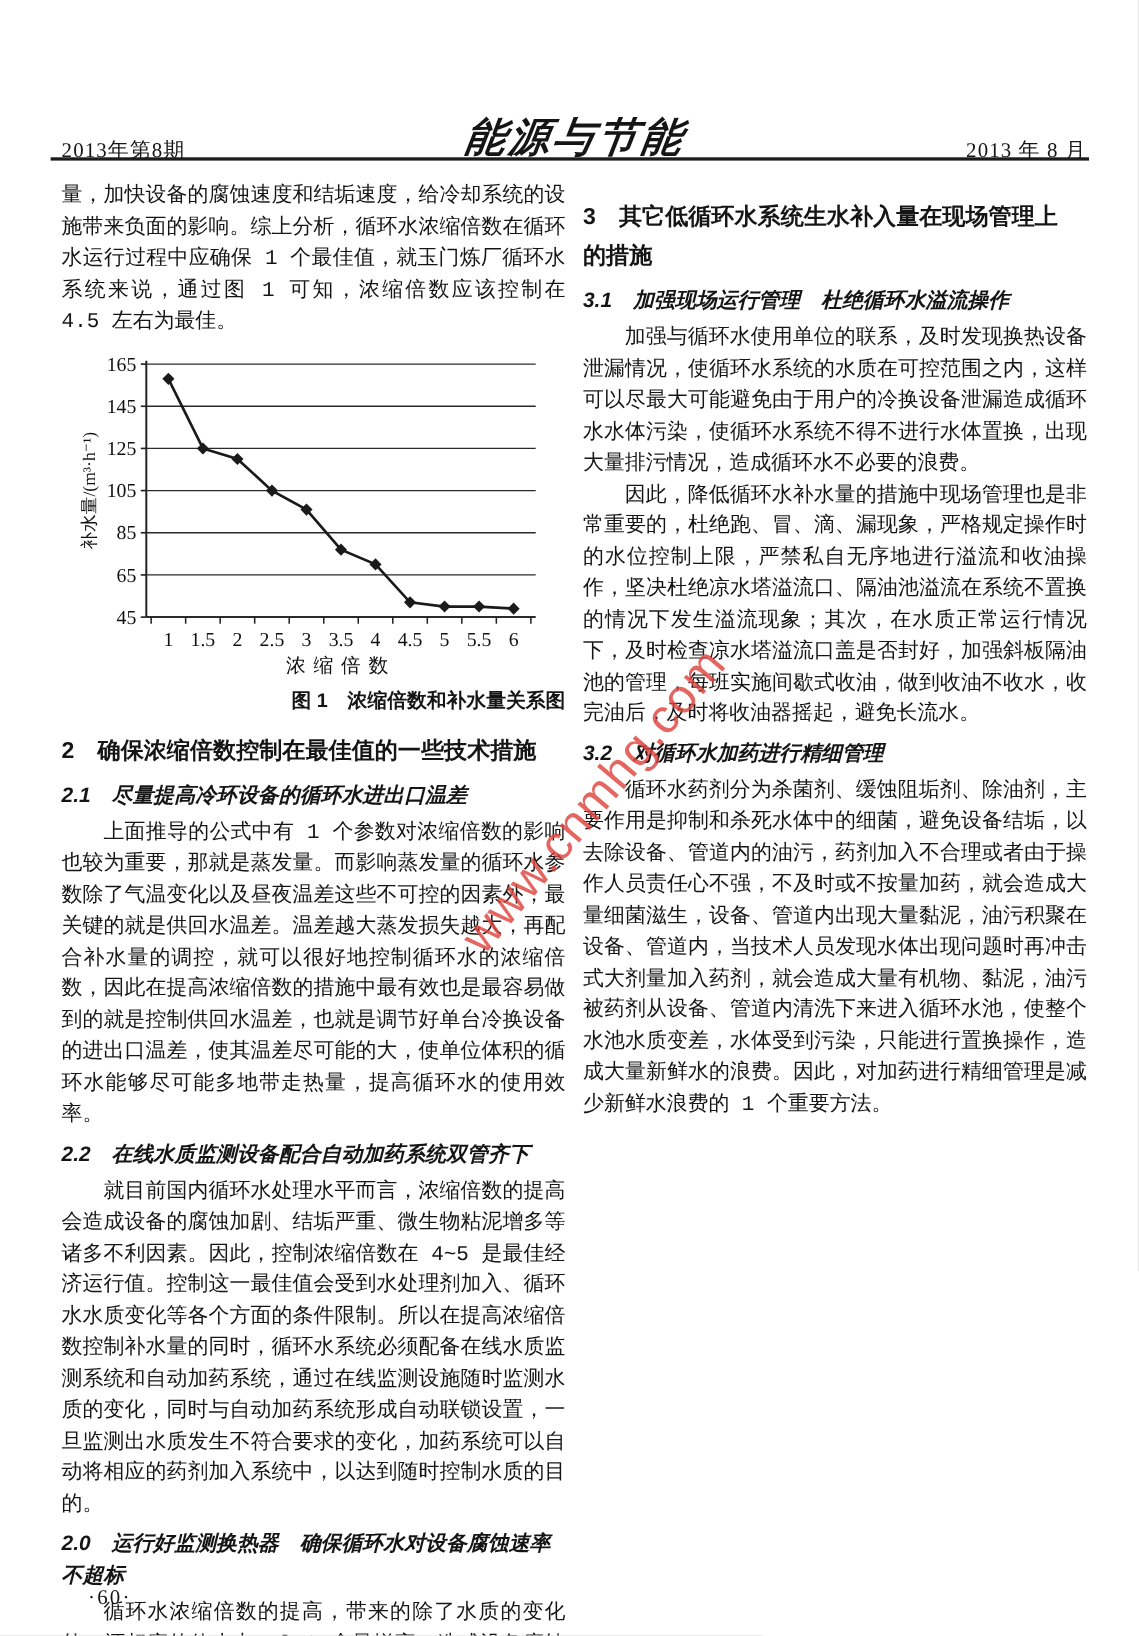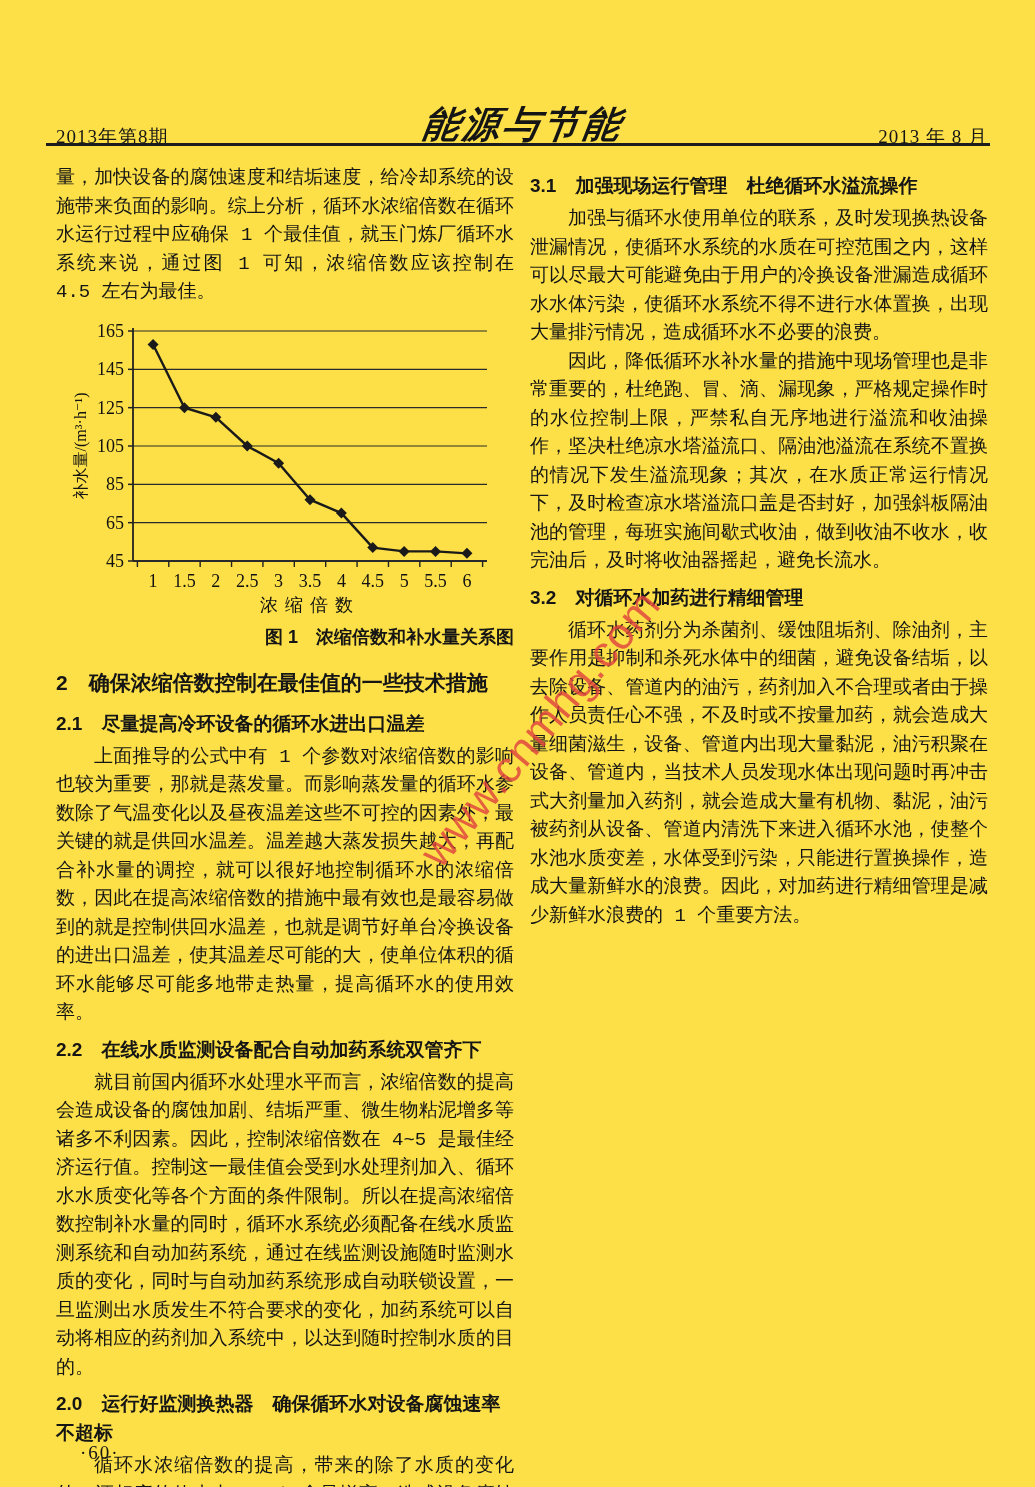--- a/index.html
+++ b/index.html
@@ -1,33 +1,33 @@
 <!DOCTYPE html>
 <html><head>
 <meta charset="utf-8">
 <style>
   html,body{margin:0;padding:0;background:#d8d8d8;}
-  .page{position:relative;width:1035px;height:1487px;background:#fde047;overflow:hidden;
+  .page{position:relative;width:1035px;height:1487px;background:#ffffff;overflow:hidden;
         font-family:"Liberation Serif","DejaVu Serif",serif;color:#151515;}
   .header-row{position:absolute;top:100px;left:56px;width:932px;display:flex;
               justify-content:space-between;align-items:flex-end;}
   .header-side{font-size:19px;letter-spacing:1px;}
   .journal-logo{font-size:37px;font-weight:bold;font-style:italic;letter-spacing:3px;
                 transform:skewX(-8deg);font-family:"DejaVu Serif",serif;}
   .header-rule{position:absolute;top:143px;left:46px;width:944px;height:2.5px;background:#1c1c1c;}
   .col{position:absolute;top:164px;width:458px;font-size:19px;line-height:28.5px;
        text-align:justify;text-justify:inter-ideograph;}
   .col-left{left:56px;}
   .col-right{left:530px;}
   p{margin:0;padding:0;font-family:Liberation Mono, monospace;}
   .indent{text-indent:2em;}
   .h-l1{font-family:"Liberation Sans","DejaVu Sans",sans-serif;font-weight:bold;
         font-size:21px;line-height:35px;margin:16px 0 9px;text-align:left;}
   .h-l2{font-family:"Liberation Sans","DejaVu Sans",sans-serif;font-weight:bold;
-        font-size:19px;line-height:29px;margin:7px 0 5px;text-align:left;}
+        font-size:19px;line-height:29px;margin:7px 0 5px;text-align:left;font-style:italic;}
   .w440{max-width:441px;}
   .figure{margin:12px 0 4px;}
   .figure svg{display:block;margin:0 auto;font-family:"Liberation Serif","DejaVu Serif",serif;}
   .fig-caption{text-align:right;font-family:"Liberation Sans","DejaVu Sans",sans-serif;
                font-weight:bold;font-size:18px;line-height:24px;margin:6px 0 0;}
   .footer{position:absolute;left:80px;top:1442px;font-size:19px;letter-spacing:2px;}
   .watermark{position:absolute;left:330px;top:703px;width:420px;text-align:center;
              transform:rotate(-50deg);transform-origin:center;
              font-family:"Liberation Sans","DejaVu Sans",sans-serif;
              font-size:44px;letter-spacing:1px;opacity:0.82;pointer-events:none;}
@@ -115,20 +115,21 @@
     <div class="h-l1">2　确保浓缩倍数控制在最佳值的一些技术措施</div>
     <div class="h-l2">2.1　尽量提高冷环设备的循环水进出口温差</div>
     <p class="indent">上面推导的公式中有 1 个参数对浓缩倍数的影响也较为重要，那就是蒸发量。而影响蒸发量的循环水参数除了气温变化以及昼夜温差这些不可控的因素外，最关键的就是供回水温差。温差越大蒸发损失越大，再配合补水量的调控，就可以很好地控制循环水的浓缩倍数，因此在提高浓缩倍数的措施中最有效也是最容易做到的就是控制供回水温差，也就是调节好单台冷换设备的进出口温差，使其温差尽可能的大，使单位体积的循环水能够尽可能多地带走热量，提高循环水的使用效率。</p>
     <div class="h-l2">2.2　在线水质监测设备配合自动加药系统双管齐下</div>
     <p class="indent">就目前国内循环水处理水平而言，浓缩倍数的提高会造成设备的腐蚀加剧、结垢严重、微生物粘泥增多等诸多不利因素。因此，控制浓缩倍数在 4~5 是最佳经济运行值。控制这一最佳值会受到水处理剂加入、循环水水质变化等各个方面的条件限制。所以在提高浓缩倍数控制补水量的同时，循环水系统必须配备在线水质监测系统和自动加药系统，通过在线监测设施随时监测水质的变化，同时与自动加药系统形成自动联锁设置，一旦监测出水质发生不符合要求的变化，加药系统可以自动将相应的药剂加入系统中，以达到随时控制水质的目的。</p>
     <div class="h-l2">2.0　运行好监测换热器　确保循环水对设备腐蚀速率不超标</div>
     <p class="indent">循环水浓缩倍数的提高，带来的除了水质的变化外，还相应的使水中 Cl⁻¹ 含量增高，造成设备腐蚀加</p>
   </div>
 
   <div class="col col-right">
+    <div class="h-l1 w440">3　其它低循环水系统生水补入量在现场管理上的措施</div>
     <div class="h-l2">3.1　加强现场运行管理　杜绝循环水溢流操作</div>
     <p class="indent">加强与循环水使用单位的联系，及时发现换热设备泄漏情况，使循环水系统的水质在可控范围之内，这样可以尽最大可能避免由于用户的冷换设备泄漏造成循环水水体污染，使循环水系统不得不进行水体置换，出现大量排污情况，造成循环水不必要的浪费。</p>
     <p class="indent">因此，降低循环水补水量的措施中现场管理也是非常重要的，杜绝跑、冒、滴、漏现象，严格规定操作时的水位控制上限，严禁私自无序地进行溢流和收油操作，坚决杜绝凉水塔溢流口、隔油池溢流在系统不置换的情况下发生溢流现象；其次，在水质正常运行情况下，及时检查凉水塔溢流口盖是否封好，加强斜板隔油池的管理，每班实施间歇式收油，做到收油不收水，收完油后，及时将收油器摇起，避免长流水。</p>
     <div class="h-l2">3.2　对循环水加药进行精细管理</div>
     <p class="indent">循环水药剂分为杀菌剂、缓蚀阻垢剂、除油剂，主要作用是抑制和杀死水体中的细菌，避免设备结垢，以去除设备、管道内的油污，药剂加入不合理或者由于操作人员责任心不强，不及时或不按量加药，就会造成大量细菌滋生，设备、管道内出现大量黏泥，油污积聚在设备、管道内，当技术人员发现水体出现问题时再冲击式大剂量加入药剂，就会造成大量有机物、黏泥，油污被药剂从设备、管道内清洗下来进入循环水池，使整个水池水质变差，水体受到污染，只能进行置换操作，造成大量新鲜水的浪费。因此，对加药进行精细管理是减少新鲜水浪费的 1 个重要方法。</p>
 
   </div>
 
   <div class="watermark" style="color: rgb(224, 69, 62);">www.cnmhg.com</div>
   <div class="footer">·60·</div>

